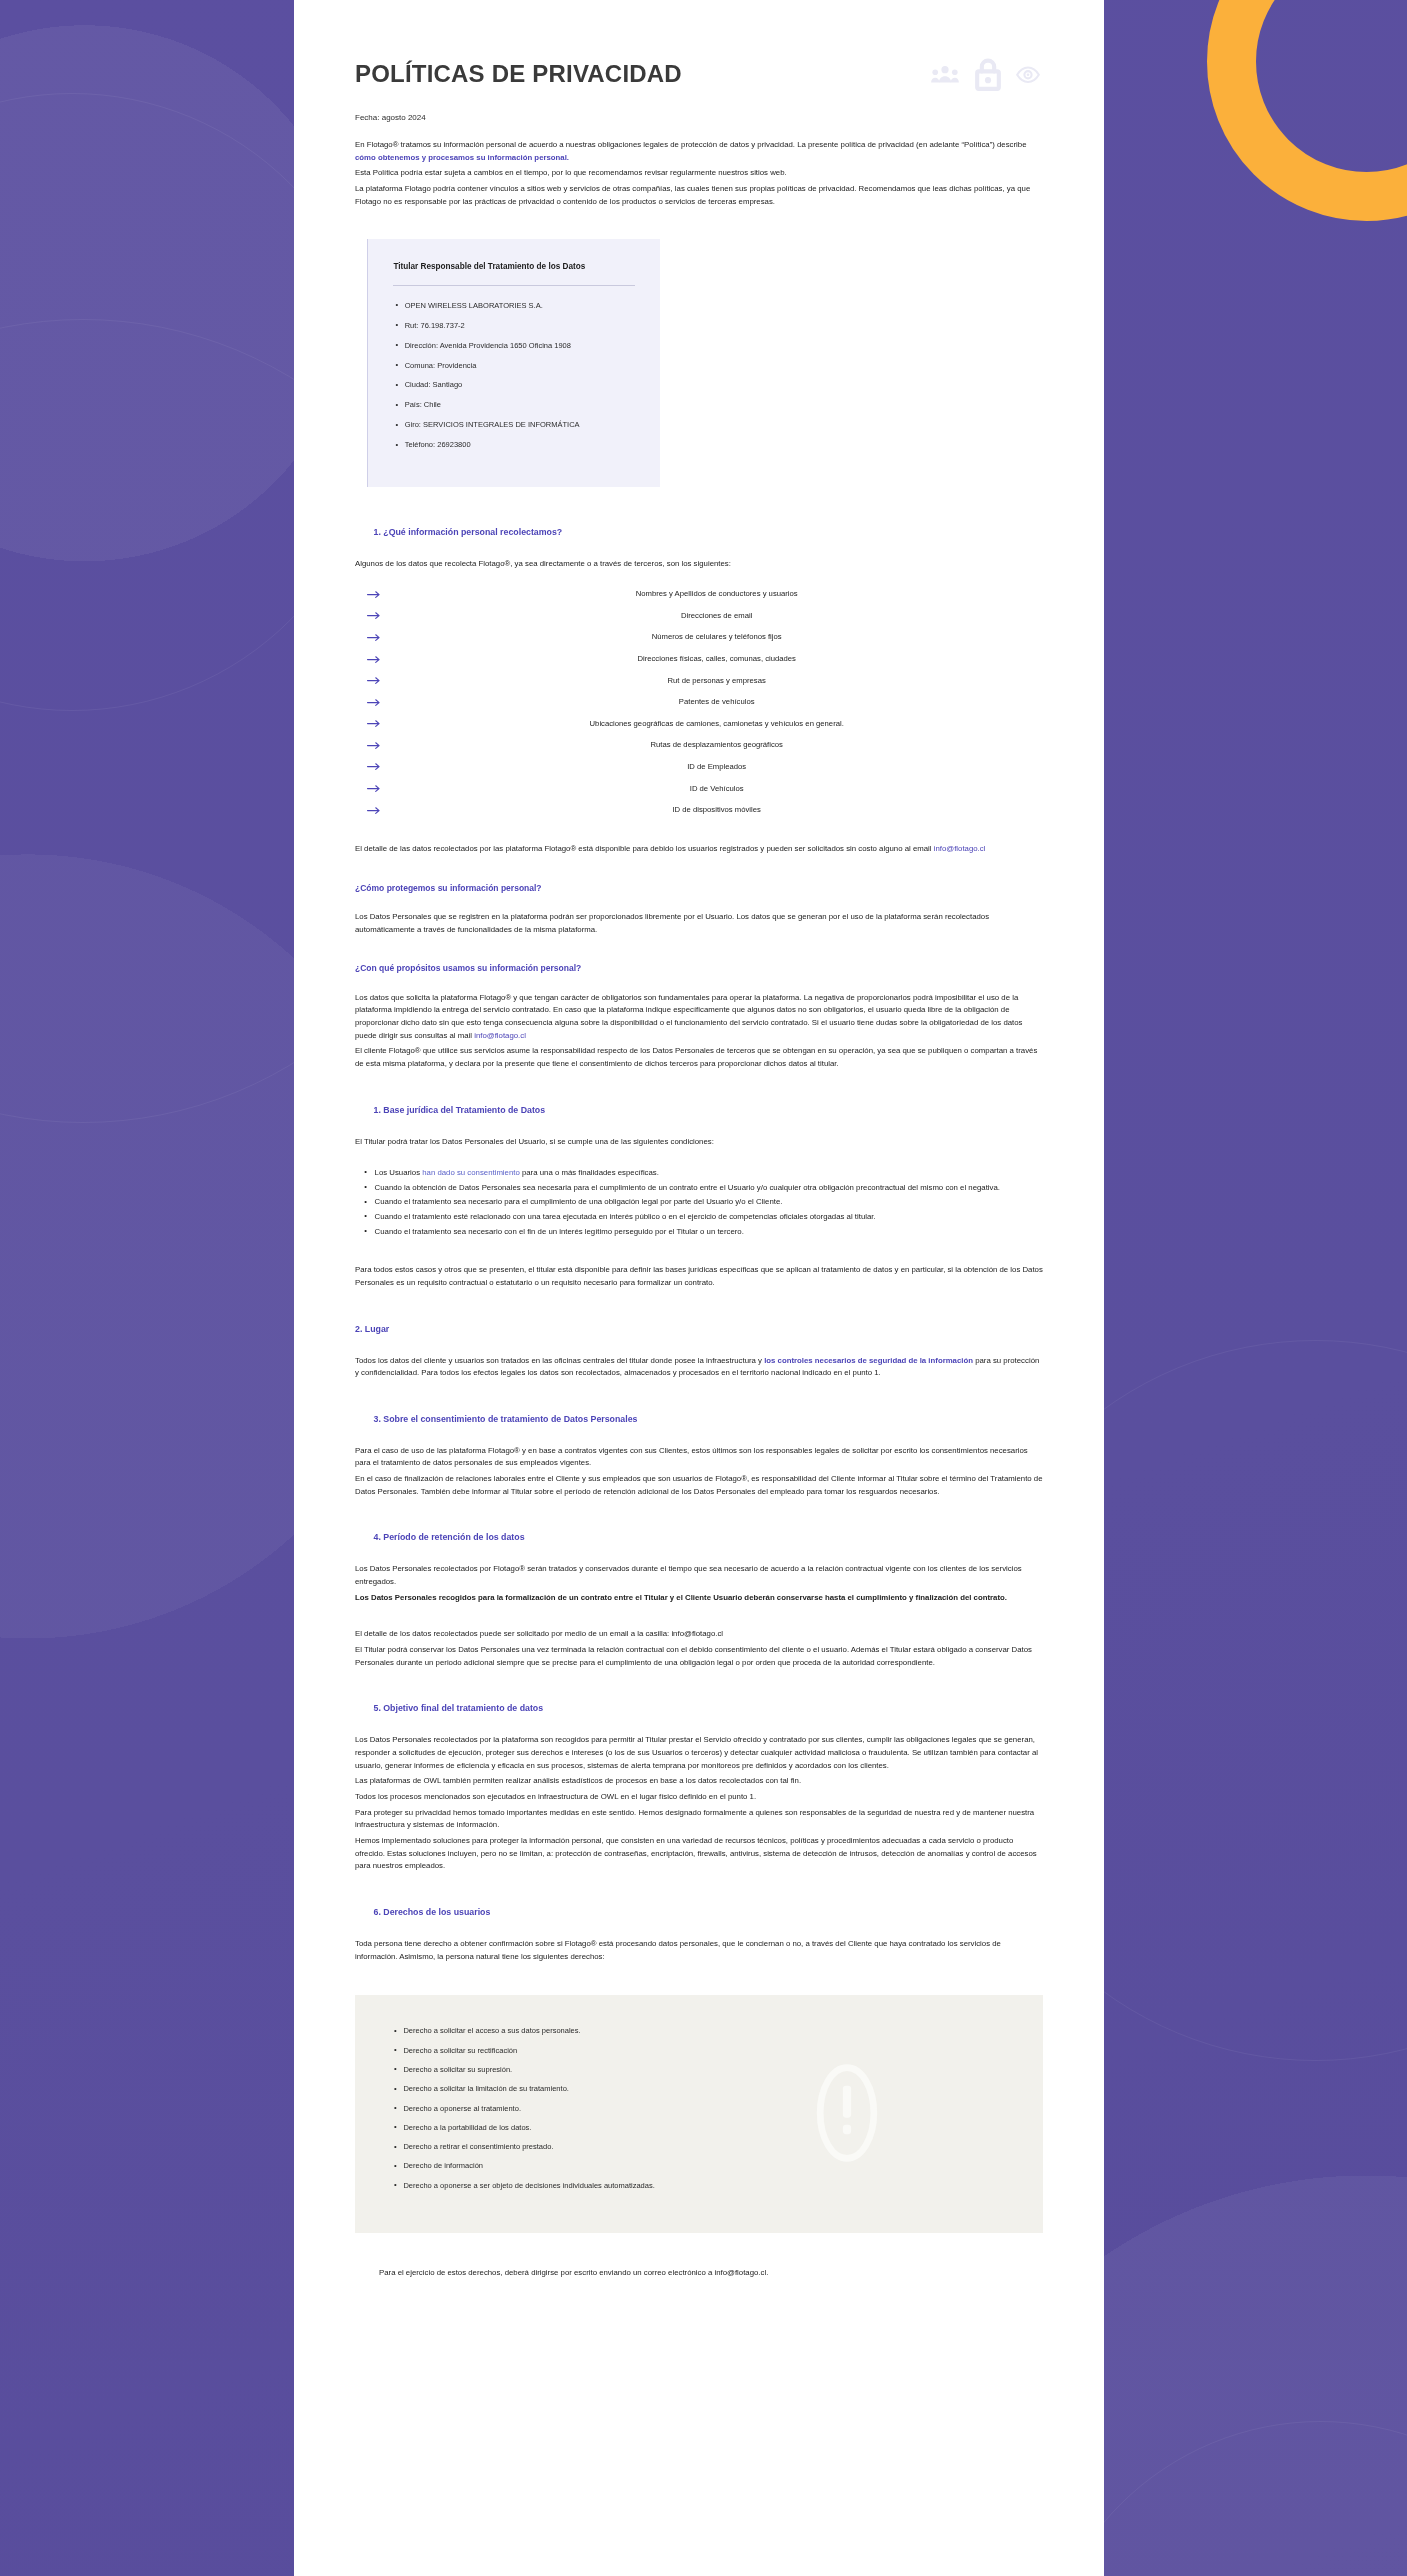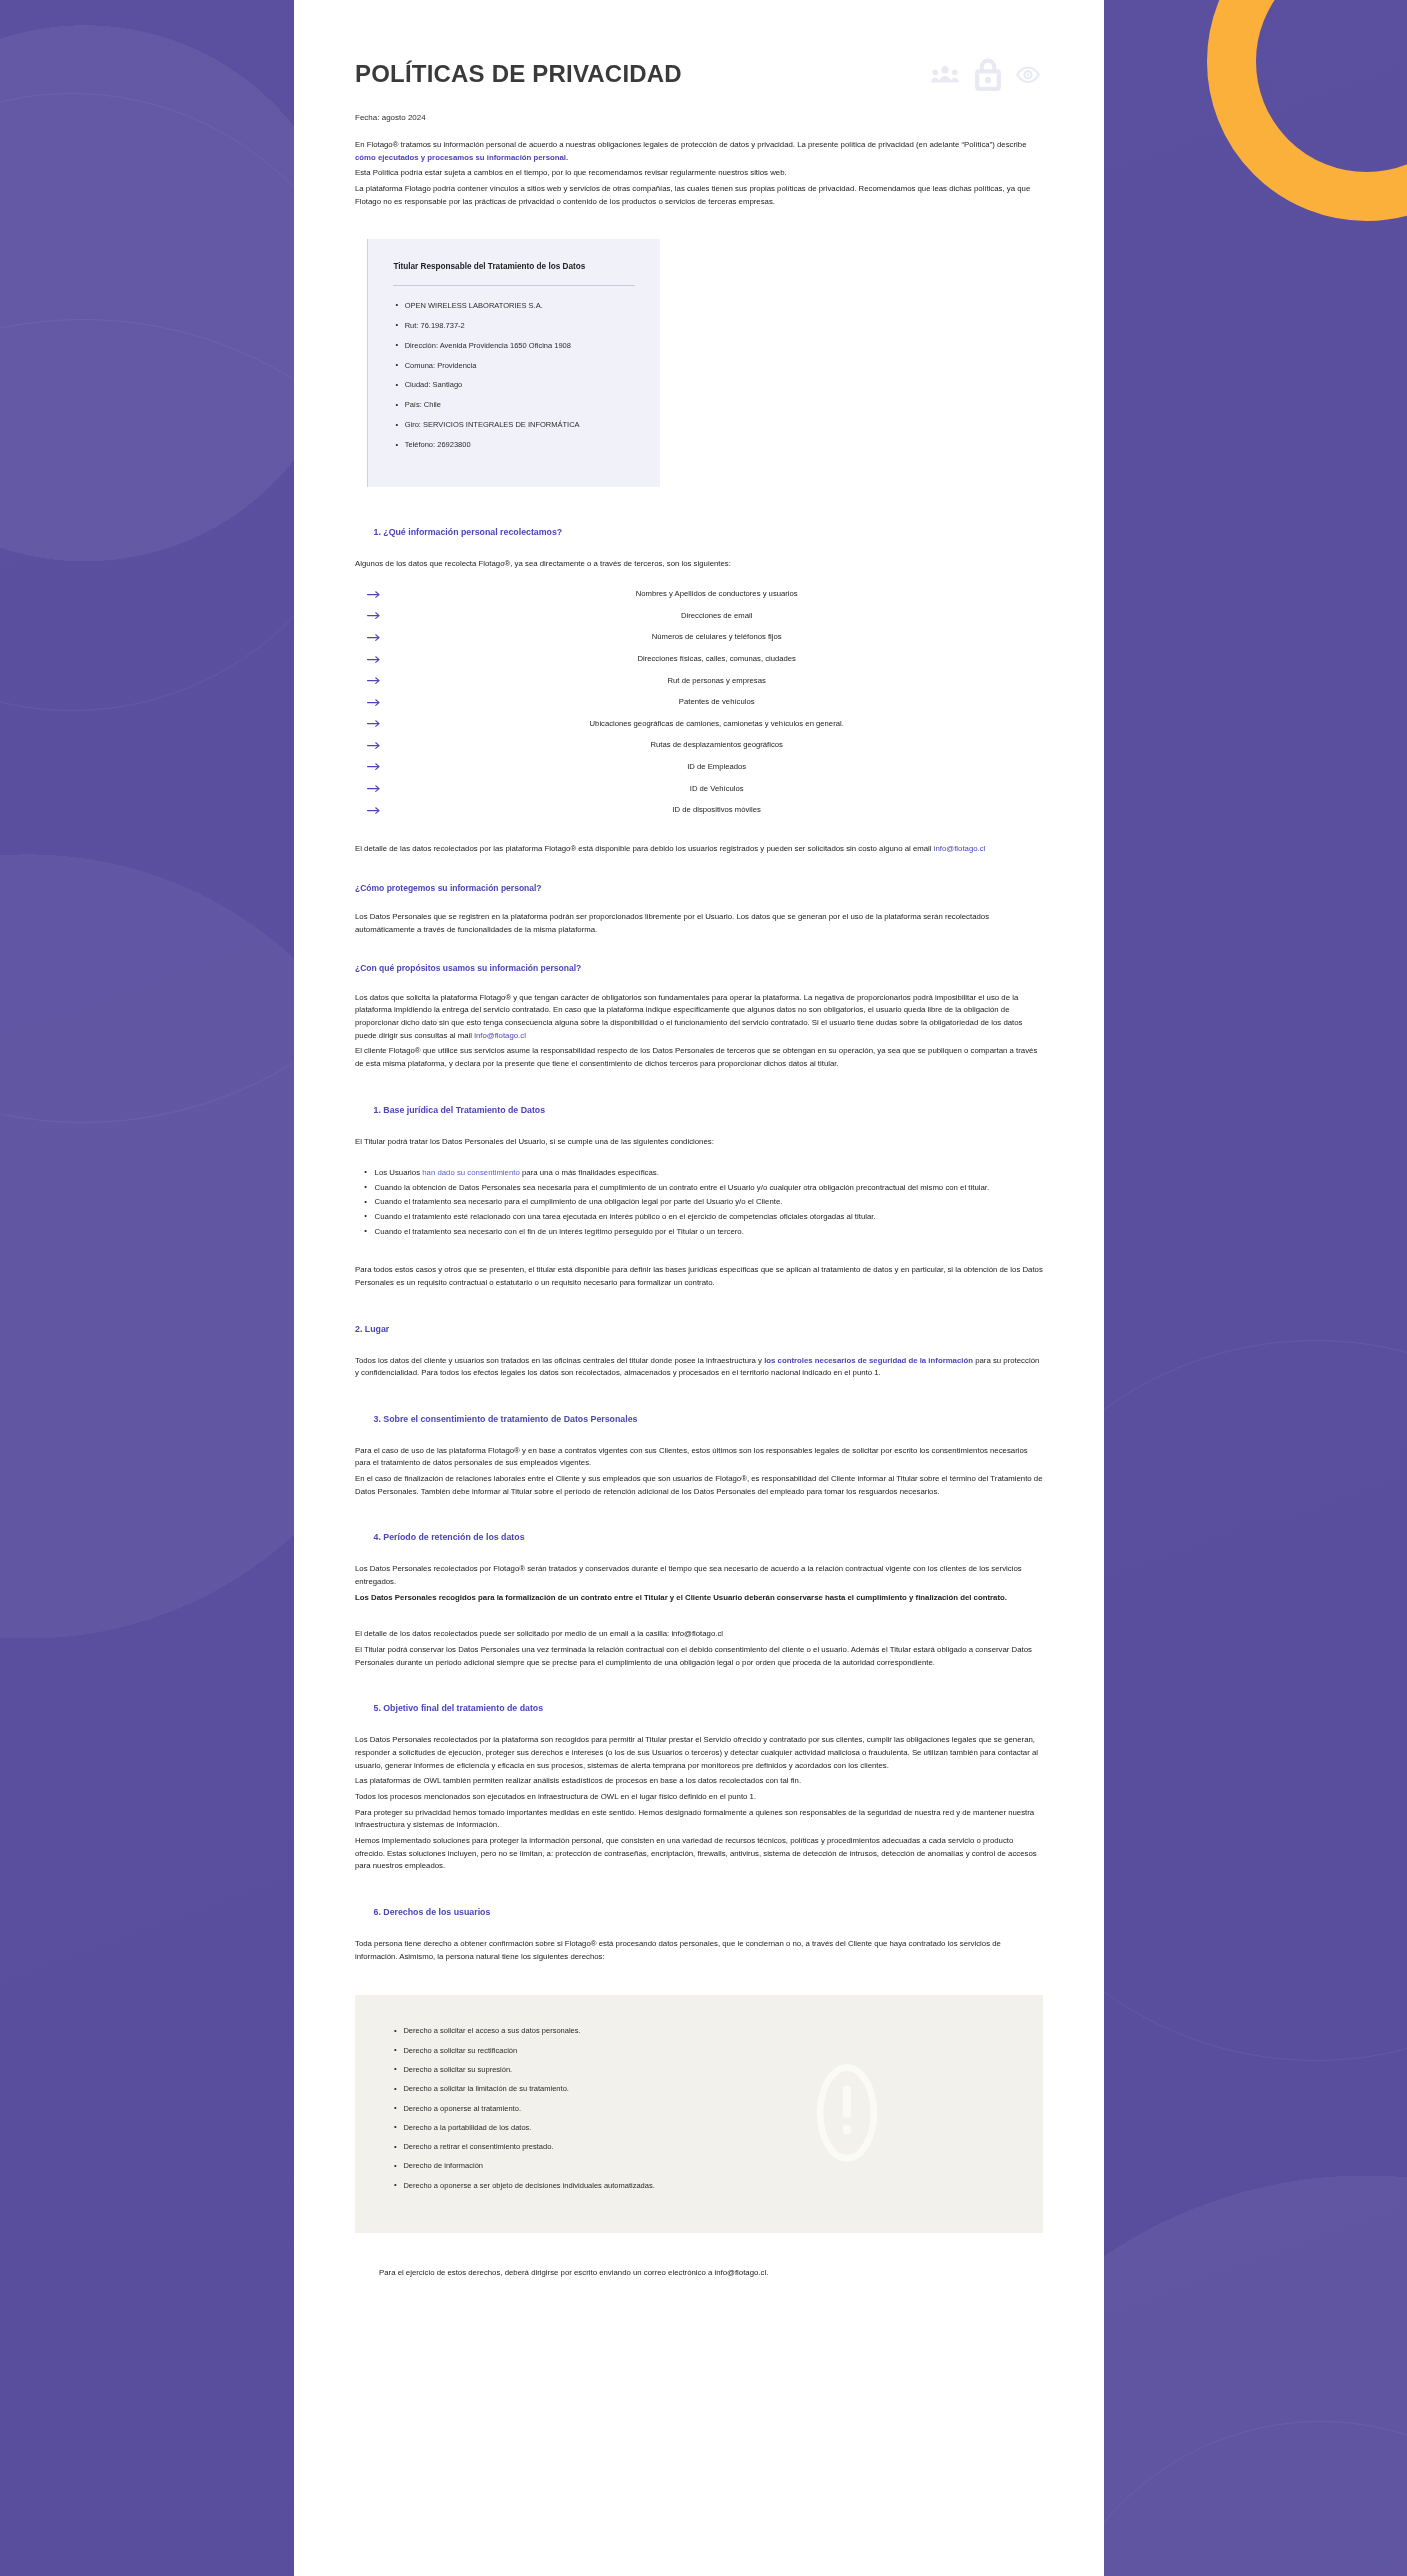--- a/index.html
+++ b/index.html
@@ -287,21 +287,21 @@
             <circle cx="23" cy="17" r="7"></circle>
             <circle cx="23" cy="17" r="2.5" fill="#e9e9f4" stroke="none"></circle>
           </svg>
         </span>
       </div>
     </div>
 
     <div class="doc-date">Fecha: agosto 2024</div>
 
     <p class="body">
-      <span>En Flotago® tratamos su información personal de acuerdo a nuestras obligaciones legales de protección de datos y privacidad. La presente política de privacidad (en adelante “Política”) describe </span><span class="accent">cómo ejecutados y procesamos su información personal.</span>
+      <span>En Flotago® tratamos su información personal de acuerdo a nuestras obligaciones legales de protección de datos y privacidad. La presente política de privacidad (en adelante “Política”) describe </span><span class="accent">cómo obtenemos y procesamos su información personal.</span>
     </p>
     <p class="body">Esta Política podría estar sujeta a cambios en el tiempo, por lo que recomendamos revisar regularmente nuestros sitios web.</p>
     <p class="body">La plataforma Flotago podría contener vínculos a sitios web y servicios de otras compañías, las cuales tienen sus propias políticas de privacidad. Recomendamos que leas dichas políticas, ya que Flotago no es responsable por las prácticas de privacidad o contenido de los productos o servicios de terceras empresas.</p>
 
     <div class="info-card">
       <div class="info-card-title">Titular Responsable del Tratamiento de los Datos</div>
       <div class="info-card-rule"></div>
       <ul class="info-list">
         <li>OPEN WIRELESS LABORATORIES S.A.</li>
         <li>Rut: 76.198.737-2</li>
@@ -366,21 +366,21 @@
     </p>
     <p class="body">El cliente Flotago® que utilice sus servicios asume la responsabilidad respecto de los Datos Personales de terceros que se obtengan en su operación, ya sea que se publiquen o compartan a través de esta misma plataforma, y declara por la presente que tiene el consentimiento de dichos terceros para proporcionar dichos datos al titular.</p>
 
     <h2 class="section-h indent">1. Base jurídica del Tratamiento de Datos</h2>
     <p class="body">El Titular podrá tratar los Datos Personales del Usuario, si se cumple una de las siguientes condiciones:</p>
 
     <ul class="dot-list">
       <li>
         <span>Los Usuarios </span><span class="accent-light">han dado su consentimiento</span><span> para una o más finalidades específicas.</span>
       </li>
-      <li>Cuando la obtención de Datos Personales sea necesaria para el cumplimiento de un contrato entre el Usuario y/o cualquier otra obligación precontractual del mismo con el titular.</li>
+      <li>Cuando la obtención de Datos Personales sea necesaria para el cumplimiento de un contrato entre el Usuario y/o cualquier otra obligación precontractual del mismo con el negativa.</li>
       <li>Cuando el tratamiento sea necesario para el cumplimiento de una obligación legal por parte del Usuario y/o el Cliente.</li>
       <li>Cuando el tratamiento esté relacionado con una tarea ejecutada en interés público o en el ejercicio de competencias oficiales otorgadas al titular.</li>
       <li>Cuando el tratamiento sea necesario con el fin de un interés legítimo perseguido por el Titular o un tercero.</li>
     </ul>
 
     <p class="body" style="margin-top:26px">Para todos estos casos y otros que se presenten, el titular está disponible para definir las bases jurídicas específicas que se aplican al tratamiento de datos y en particular, si la obtención de los Datos Personales es un requisito contractual o estatutario o un requisito necesario para formalizar un contrato.</p>
 
     <h2 class="section-h">2. Lugar</h2>
     <p class="body">
       <span>Todos los datos del cliente y usuarios son tratados en las oficinas centrales del titular donde posee la infraestructura y </span><span class="accent">los controles necesarios de seguridad de la información</span><span> para su protección y confidencialidad. Para todos los efectos legales los datos son recolectados, almacenados y procesados en el territorio nacional indicado en el punto 1.</span>

